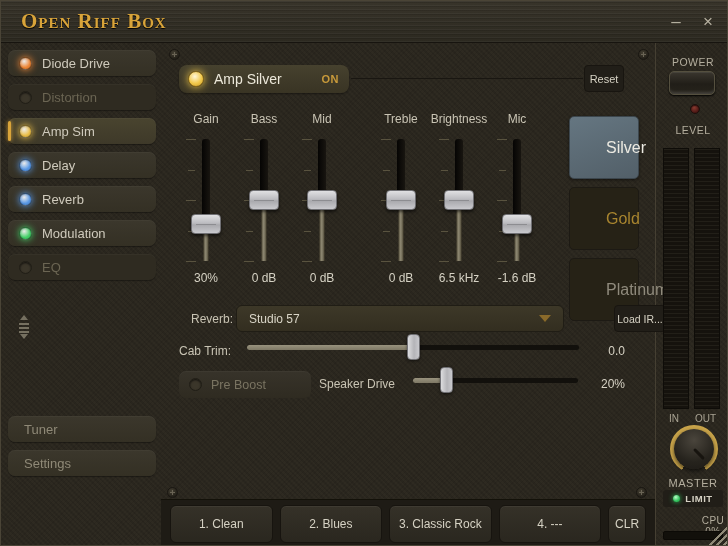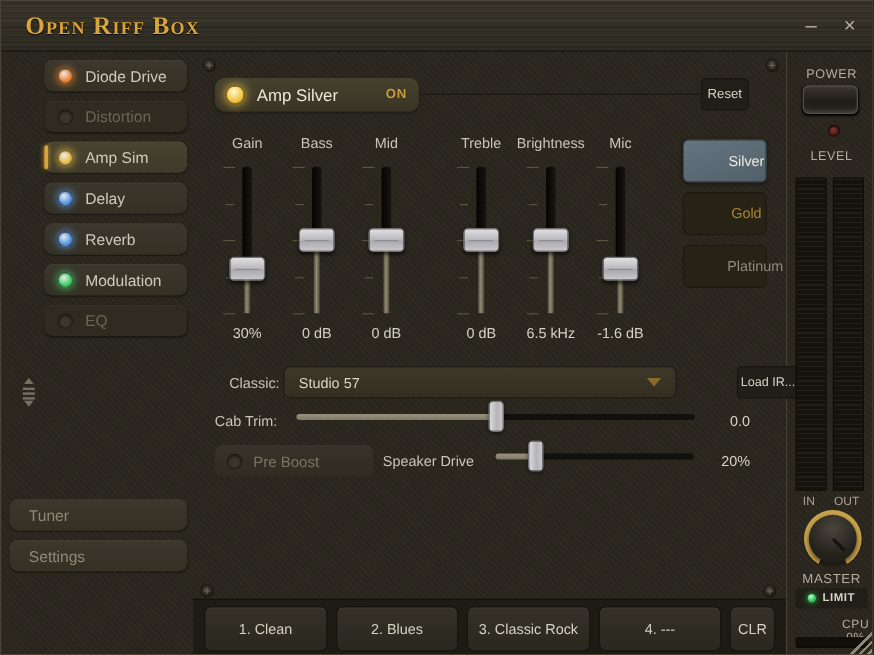--- a/index.html
+++ b/index.html
@@ -33,21 +33,21 @@
   }
   .btn-min{ right:38px; } .btn-close{ right:6px; }
   
   .sidebar{ position:absolute; left:0; top:42px; width:160px; height:504px; }
   .fx-item, .util-item{
     position:relative; margin:0 5px 8px 7px; height:26px; border-radius:7px;
     background:linear-gradient(180deg,#3b372c,#343024);
     display:flex; align-items:center; cursor:pointer;
     box-shadow:0 1px 1px rgba(0,0,0,.35), inset 0 1px 0 rgba(255,255,255,.03);
   }
-  .fx-list{ padding-top:7px;padding-left:29px; }
+  .fx-list{ padding-top:7px; }
   .fx-item.off{ background:#2f2b21; }
   .fx-item.off .fx-label{ color:#6b6553; }
   .fx-item.selected{ background:linear-gradient(180deg,#49442f,#3e3929); }
   .fx-item.selected::before{
     content:""; position:absolute; left:0; top:3px; bottom:3px; width:3px;
     background:#d9a43a; border-radius:2px; box-shadow:0 0 4px #d9a43a;
   }
   .led{
     width:13px; height:13px; border-radius:50%; margin:0 10px 0 11px; flex:none;
     background:#3b362a; border:1px solid #201d16; box-shadow:inset 0 1px 2px rgba(0,0,0,.7);
@@ -111,22 +111,22 @@
     position:absolute; left:50%; transform:translateX(-50%); width:30px; height:20px;
     border-radius:4px; cursor:grab;
     background:linear-gradient(180deg,#e0e0e2,#bcbcc0 45%,#a9a9ad 55%,#c9c9cd);
     border:1px solid #707074; box-shadow:0 2px 3px rgba(0,0,0,.55);
   }
   .vhandle::after{ content:""; position:absolute; left:4px; right:4px; top:9px; height:1px; background:#8d8d91; }
   .vvalue{ font-size:12px; color:#d6d2c4; margin-top:10px; white-space:nowrap; }
   
   .models{ position:absolute; left:408px; top:73px; width:70px; display:flex; flex-direction:column; gap:8px; }
   .model-btn{
-    height:36px; border-radius:5px; border:1px solid #1d1a14; cursor:pointer;
-    background:#262216; font-size:12px;padding-left:36px;
+    height:63px; border-radius:5px; border:1px solid #1d1a14; cursor:pointer;
+    background:#262216; font-size:16px;padding-left:36px;
   }
   .model-btn.sel{
     background:linear-gradient(160deg,#657681,#525f68); border-color:#3c464d;
     box-shadow:0 1px 3px rgba(0,0,0,.5);
   }
   
   .row-label{ position:absolute; font-size:12px; color:#c9c4b4; }
   .cab-select{
     position:absolute; left:75px; top:262px; width:328px; height:27px; border-radius:6px;
     background:linear-gradient(180deg,#3d3828,#332e20); border:1px solid #201d15;
@@ -386,21 +386,21 @@
           <div class="vvalue">-1.6 dB</div>
         </div>
       </div>
 
     <div class="models">
         <button class="model-btn sel" style="color: rgb(236, 234, 226);">Silver</button>
         <button class="model-btn" style="color: rgb(168, 133, 47);">Gold</button>
         <button class="model-btn" style="color: rgb(143, 138, 124);">Platinum</button>
       </div>
 
-    <div class="row-label" style="left:30px; top:269px;">Classic:</div>
+    <div class="row-label" style="left:30px; top:269px;">Reverb:</div>
     <div class="cab-select">
       <span class="cab-value">Studio 57</span>
       <span class="cab-arrow"></span>
     </div>
     <button class="loadir-btn">Load IR...</button>
 
     <div class="row-label" style="left:18px; top:301px;">Cab Trim:</div>
     <div class="hslider" style="left:86px; top:297px; width:332px;">
       <span class="htrack"></span>
       <span class="hfill" id="cabtrim-fill" style="width: 166px;"></span>

